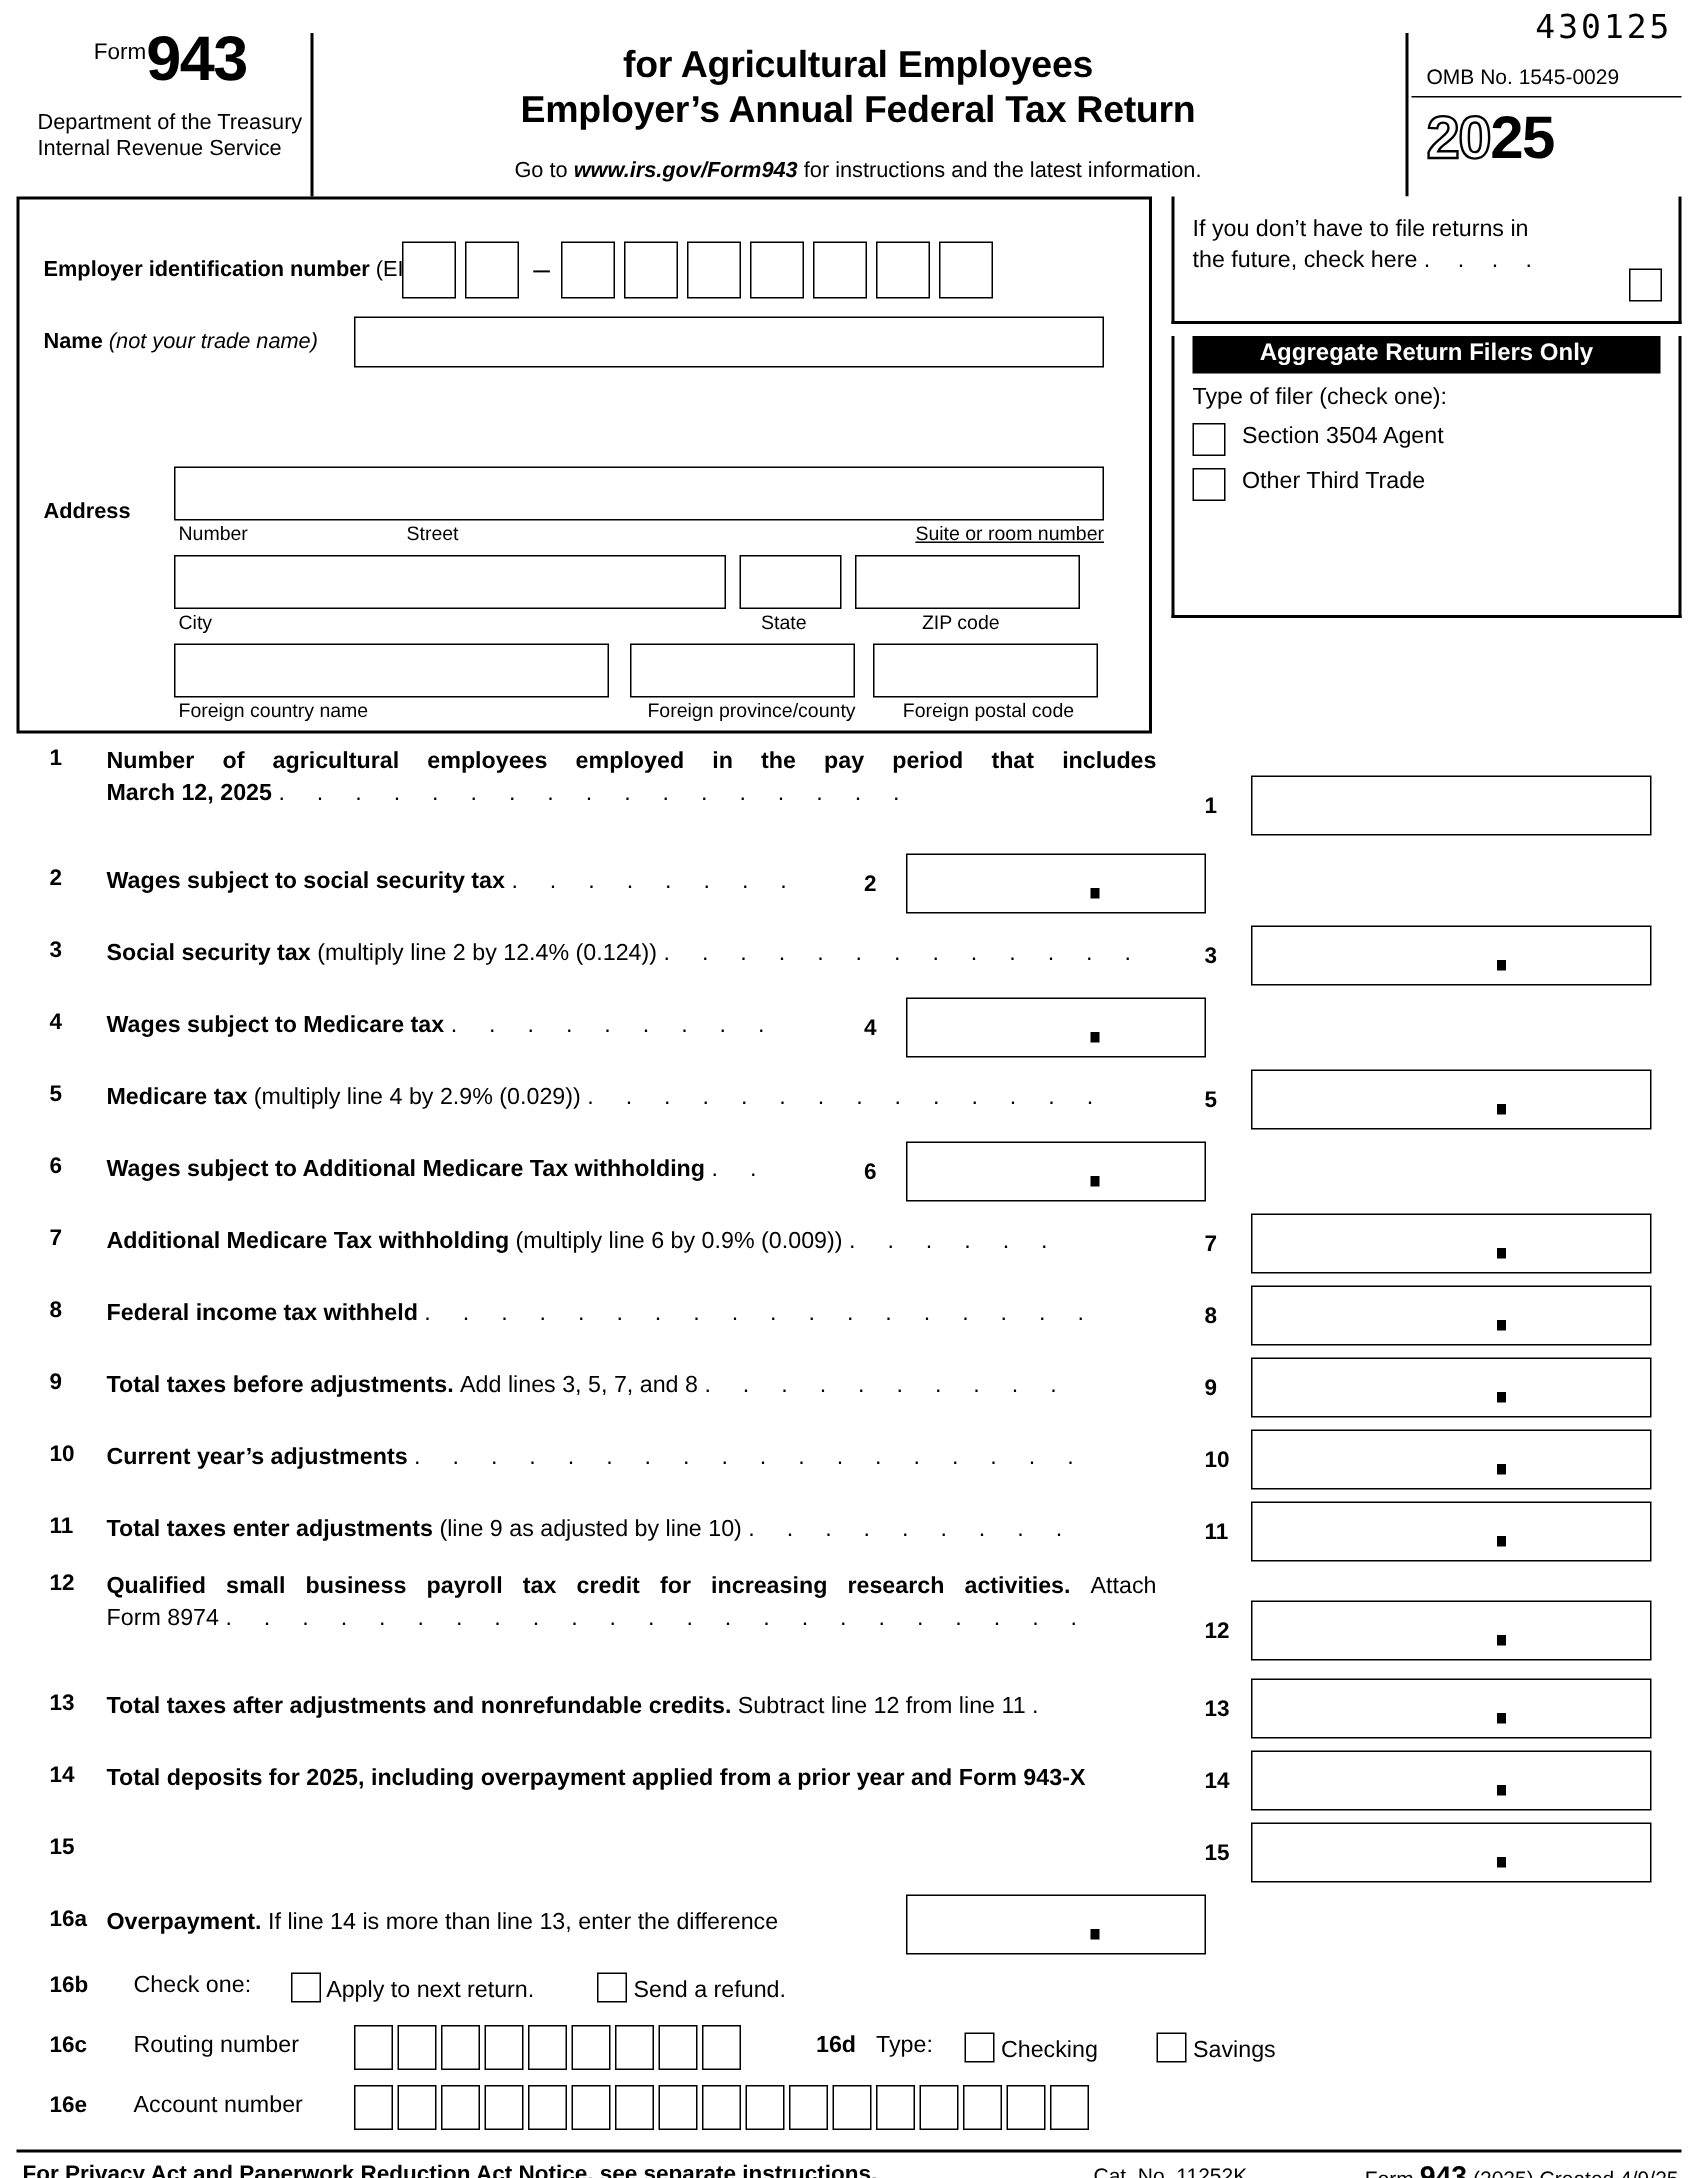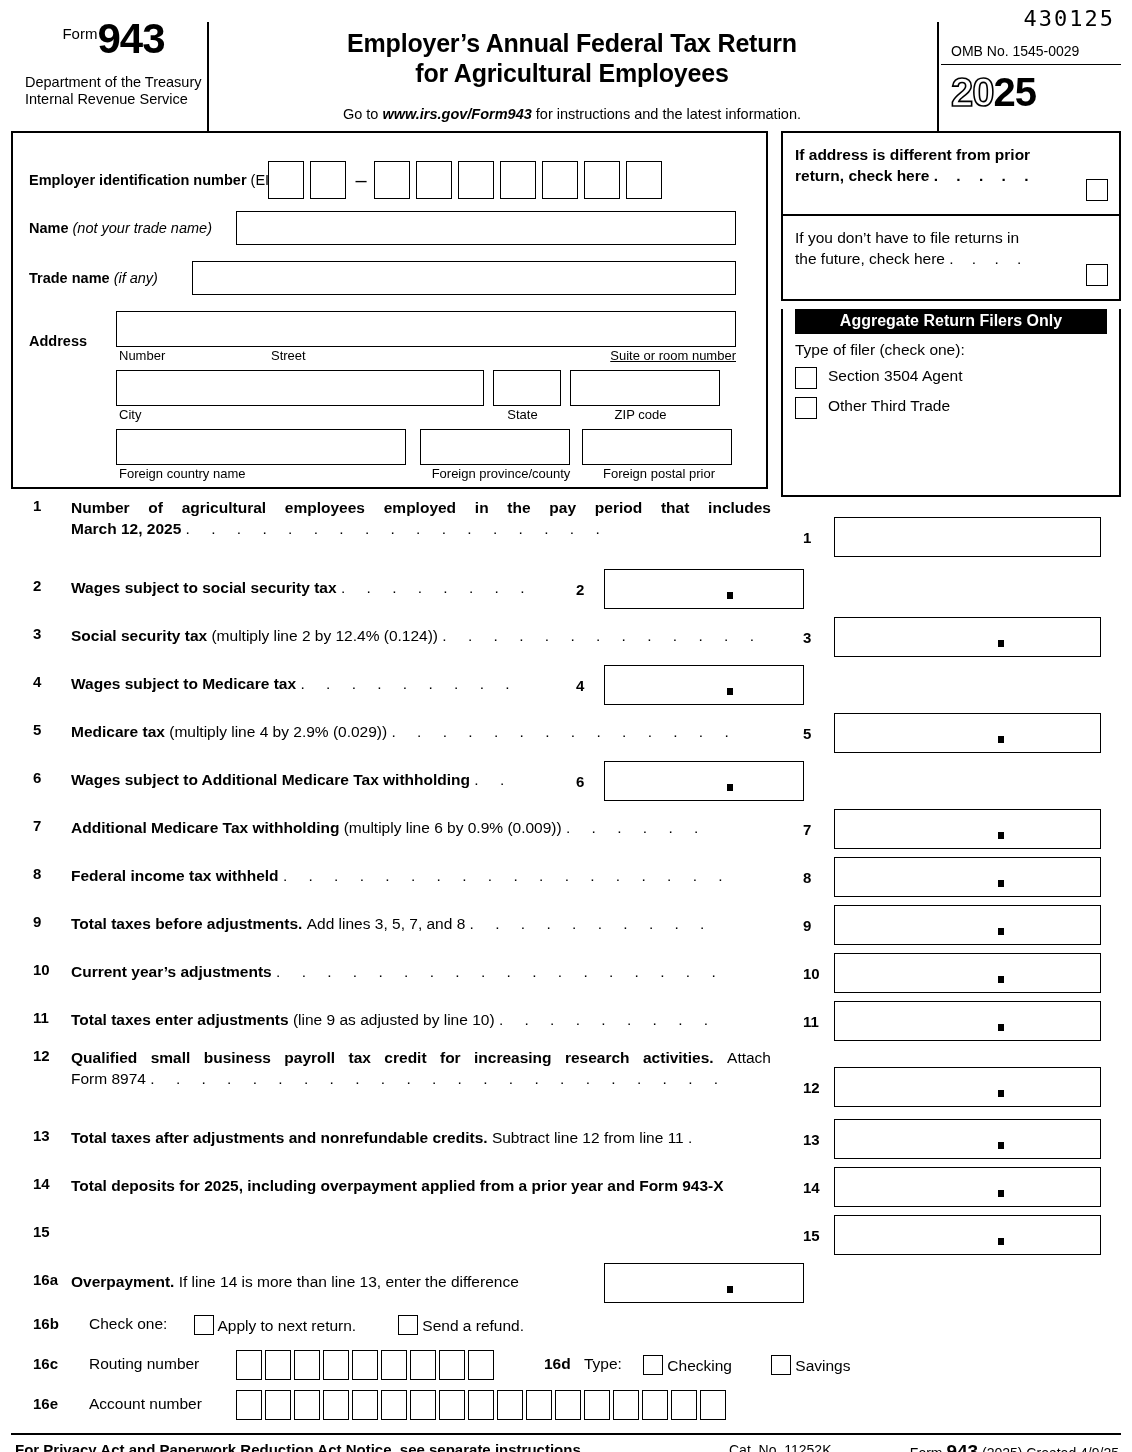--- a/index.html
+++ b/index.html
@@ -128,22 +128,22 @@
       <div class="hdr-formline">
         <span class="lbl">Form</span><span class="num">943</span>
       </div>
       <div class="hdr-dept">
         <div>Department of the Treasury</div>
         <div>Internal Revenue Service</div>
       </div>
     </div>
 
     <div class="hdr-center">
+      <div class="hdr-title">for Agricultural Employees</div>
       <div class="hdr-title">Employer’s Annual Federal Tax Return</div>
-      <div class="hdr-title">for Agricultural Employees</div>
       <div class="hdr-goto">
         <span>Go to </span><i>www.irs.gov/Form943</i><span> for instructions and the latest information.</span>
       </div>
     </div>
 
     <div class="hdr-right">
       <div class="hdr-scan">430125</div>
       <div class="hdr-omb">OMB No. 1545-0029</div>
       <div class="hdr-omb-rule"></div>
       <div class="hdr-year"><span class="hollow">20</span><span>25</span></div>
@@ -168,24 +168,20 @@
           <div class="einbox"></div>
           <div class="einbox"></div>
         </div>
       </div>
 
       <div class="row-name">
         <div class="lbl-name"><span>Name </span><i>(not your trade name)</i></div>
         <div class="fld-name"></div>
       </div>
 
-      <div class="row-trade">
-        <div class="lbl-trade"><span>Trade name </span><i>(if any)</i></div>
-        <div class="fld-trade"></div>
-      </div>
 
       <div class="row-addr">
         <div class="lbl-addr">Address</div>
         <div class="addr-grid">
 
           <div class="addr-line">
             <div class="ibox" style="width:620px;"></div>
           </div>
           <div class="caps">
             <div class="cap" style="width:155px;padding-left:3px;">Number</div>
@@ -205,36 +201,29 @@
           </div>
 
           <div class="addr-line" style="margin-top:3px;">
             <div class="ibox" style="width:290px;"></div>
             <div class="ibox" style="width:150px;margin-left:14px;"></div>
             <div class="ibox" style="width:150px;margin-left:12px;"></div>
           </div>
           <div class="caps">
             <div class="cap" style="width:304px;padding-left:3px;">Foreign country name</div>
             <div class="cap" style="width:162px;text-align:center;">Foreign province/county</div>
-            <div class="cap" style="width:154px;text-align:center;">Foreign postal prior</div>
+            <div class="cap" style="width:154px;text-align:center;">Foreign postal code</div>
           </div>
 
         </div>
       </div>
     </div>
 
     <div class="entity-right">
 
-      <div class="rp rp1">
-        <div class="rp-text bold">
-          <div>If address is different from prior</div>
-          <div><span>return, check here</span> <span class="rp-dots">. . . . .</span></div>
-        </div>
-        <span class="cbx rp-cb"></span>
-      </div>
 
       <div class="rp rp2">
         <div class="rp-text">
           <div>If you don’t have to file returns in</div>
           <div><span>the future, check here</span> <span class="rp-dots">. . . .</span></div>
         </div>
         <span class="cbx rp-cb"></span>
       </div>
 
       <div class="rp rp3">

